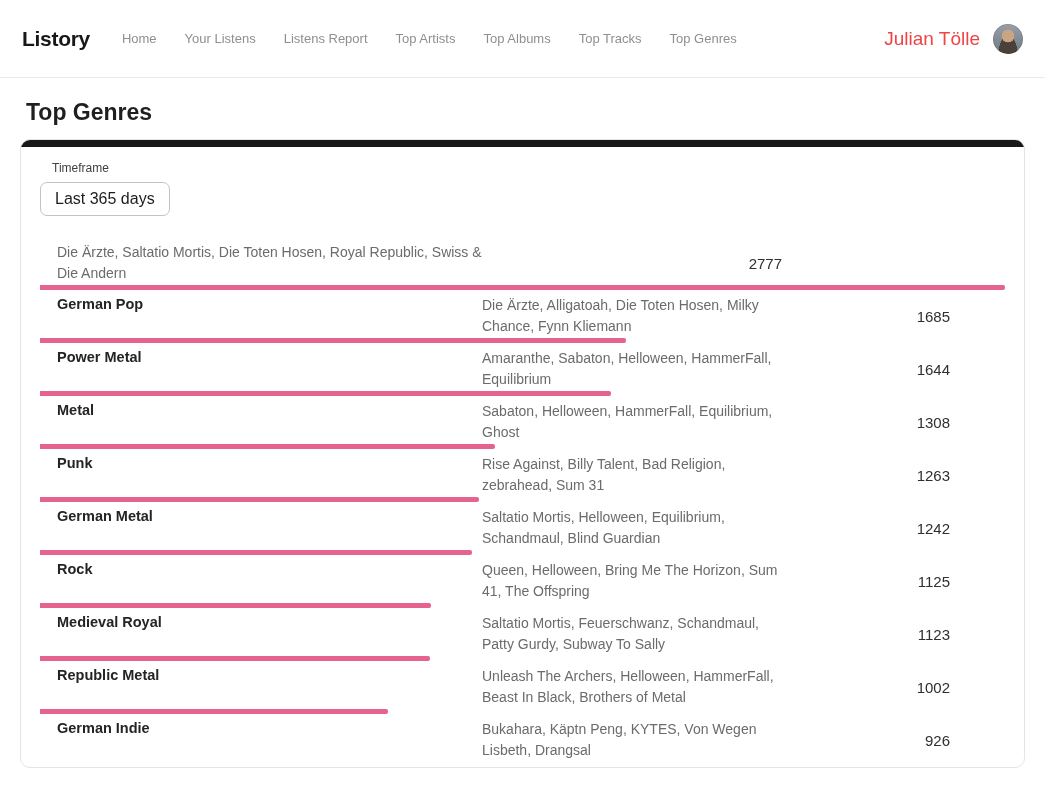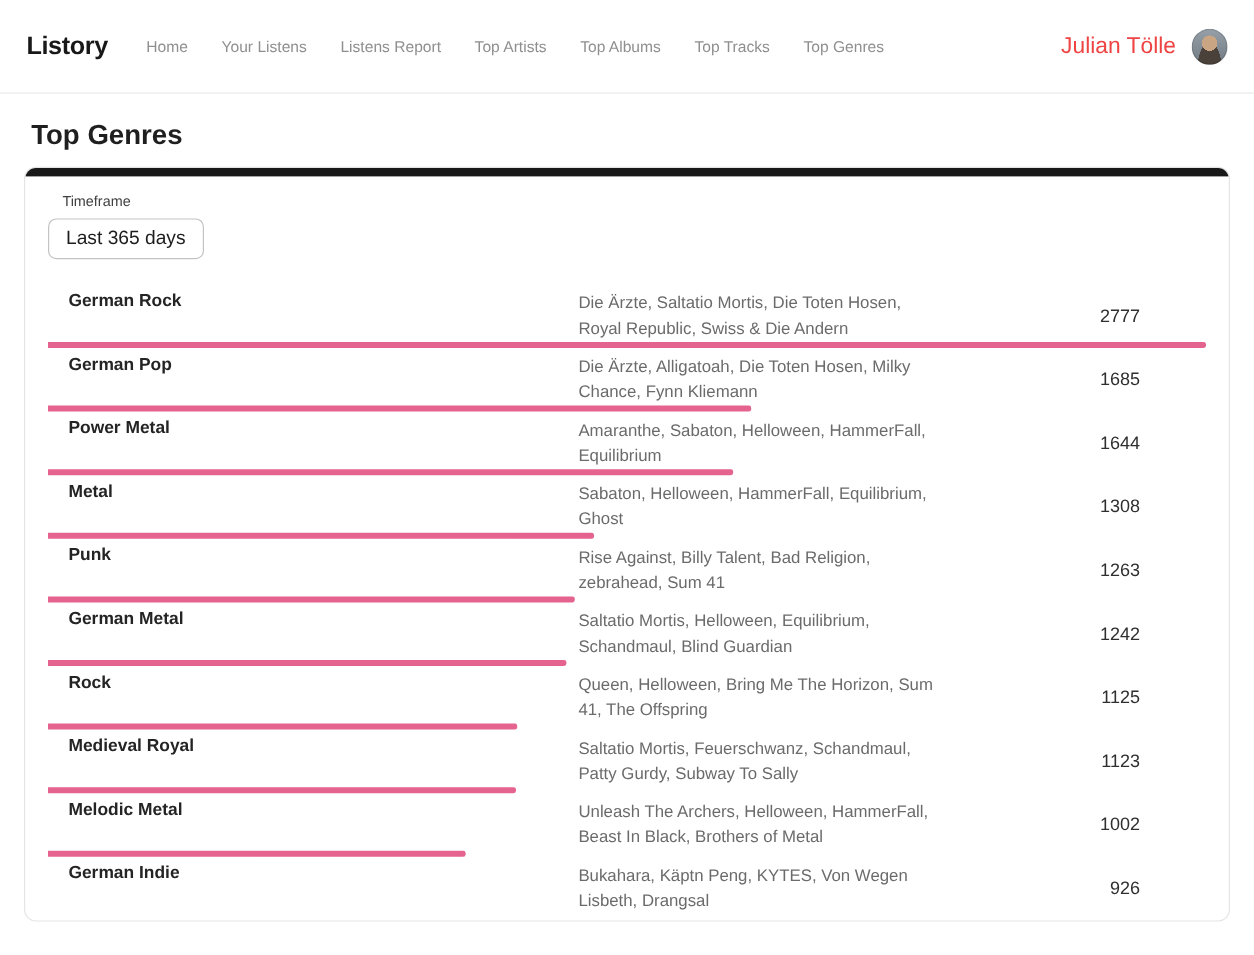--- a/index.html
+++ b/index.html
@@ -62,21 +62,20 @@
 <main class="main">
   <h1 class="page-title">Top Genres</h1>
 
   <section class="card">
     <div class="card-accent" id="card-accent" style="background: rgb(24, 24, 24);"></div>
     <div class="card-body">
       <div class="filter-label">Timeframe</div>
       <button class="timeframe-btn">Last 365 days</button>
       <div class="rows" id="rows">
           <div class="row">
-    <div class="genre-name">German Rock</div>
     <div class="artist-list">Die Ärzte, Saltatio Mortis, Die Toten Hosen, Royal Republic, Swiss &amp; Die Andern</div>
     <div class="genre-count">2777</div>
     <div class="bar-track">
       <div class="bar-fill" style="width: 100%; background: rgb(228, 99, 143);"></div>
     </div>
   </div>
           <div class="row">
     <div class="genre-name">German Pop</div>
     <div class="artist-list">Die Ärzte, Alligatoah, Die Toten Hosen, Milky Chance, Fynn Kliemann</div>
     <div class="genre-count">1685</div>
@@ -95,21 +94,21 @@
           <div class="row">
     <div class="genre-name">Metal</div>
     <div class="artist-list">Sabaton, Helloween, HammerFall, Equilibrium, Ghost</div>
     <div class="genre-count">1308</div>
     <div class="bar-track">
       <div class="bar-fill" style="width: 47.1012%; background: rgb(228, 99, 143);"></div>
     </div>
   </div>
           <div class="row">
     <div class="genre-name">Punk</div>
-    <div class="artist-list">Rise Against, Billy Talent, Bad Religion, zebrahead, Sum 41</div>
+    <div class="artist-list">Rise Against, Billy Talent, Bad Religion, zebrahead, Sum 31</div>
     <div class="genre-count">1263</div>
     <div class="bar-track">
       <div class="bar-fill" style="width: 45.4807%; background: rgb(228, 99, 143);"></div>
     </div>
   </div>
           <div class="row">
     <div class="genre-name">German Metal</div>
     <div class="artist-list">Saltatio Mortis, Helloween, Equilibrium, Schandmaul, Blind Guardian</div>
     <div class="genre-count">1242</div>
     <div class="bar-track">
@@ -126,21 +125,21 @@
   </div>
           <div class="row">
     <div class="genre-name">Medieval Royal</div>
     <div class="artist-list">Saltatio Mortis, Feuerschwanz, Schandmaul, Patty Gurdy, Subway To Sally</div>
     <div class="genre-count">1123</div>
     <div class="bar-track">
       <div class="bar-fill" style="width: 40.4393%; background: rgb(228, 99, 143);"></div>
     </div>
   </div>
           <div class="row">
-    <div class="genre-name">Melodic Metal</div>
+    <div class="genre-name">Republic Metal</div>
     <div class="artist-list">Unleash The Archers, Helloween, HammerFall, Beast In Black, Brothers of Metal</div>
     <div class="genre-count">1002</div>
     <div class="bar-track">
       <div class="bar-fill" style="width: 36.0821%; background: rgb(228, 99, 143);"></div>
     </div>
   </div>
           <div class="row">
     <div class="genre-name">German Indie</div>
     <div class="artist-list">Bukahara, Käptn Peng, KYTES, Von Wegen Lisbeth, Drangsal</div>
     <div class="genre-count">926</div>

